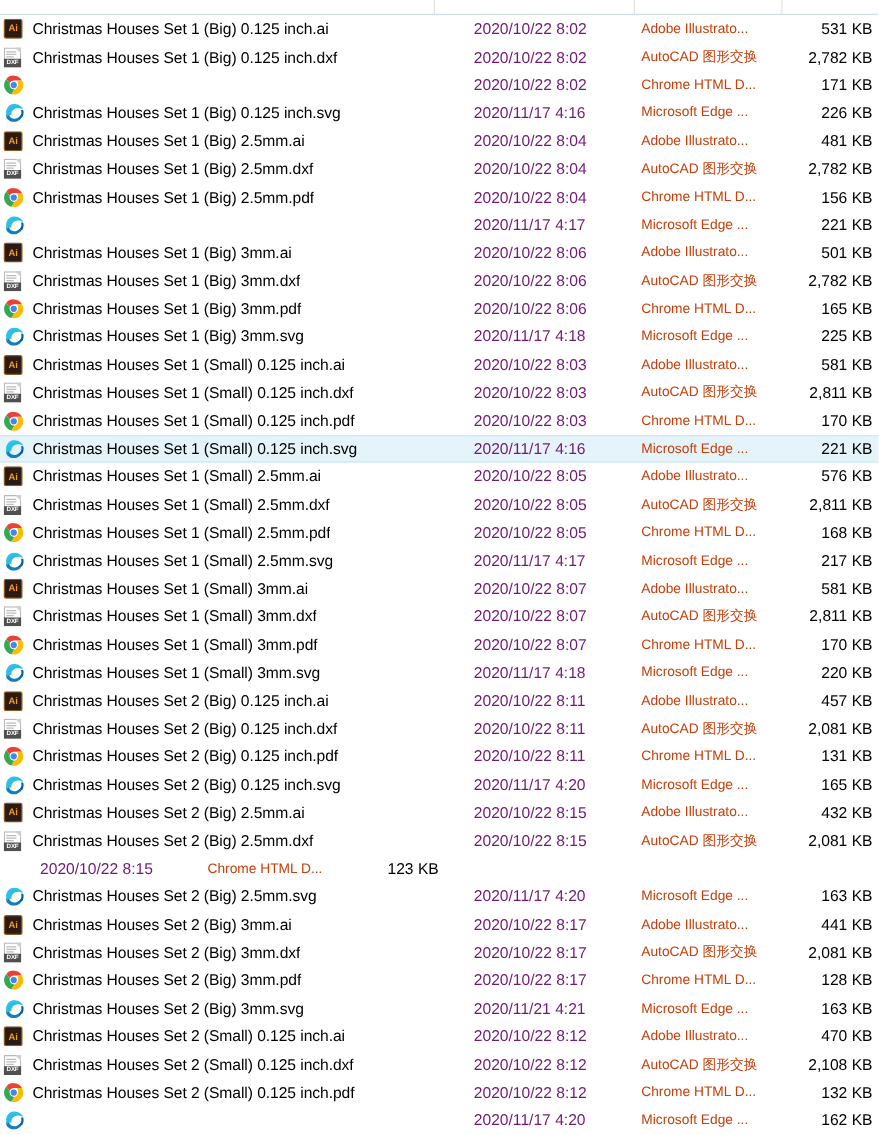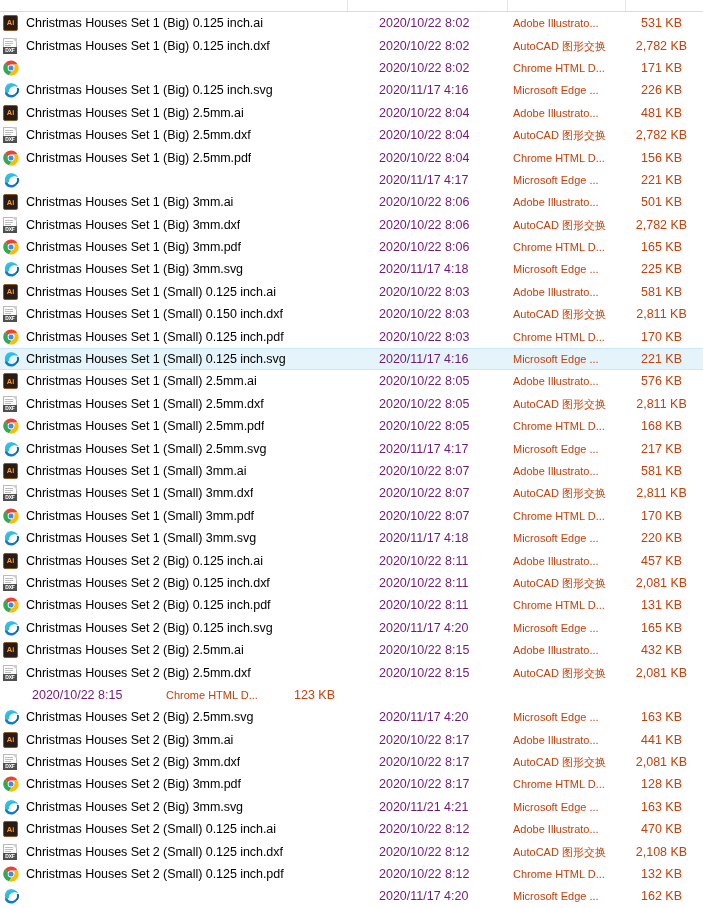--- a/index.html
+++ b/index.html
@@ -119,23 +119,23 @@
     color: #c2410c;
     white-space: nowrap;
     overflow: hidden;
     line-height: 16px;
   }
   .cell-size {
     width: 78px;
     min-width: 78px;
     padding-right: 5px;
     box-sizing: border-box;
-    text-align: center;
+    text-align: right;
     font-size: 12.5px;
-    color: #c2410c;
+    color: #000000;
     white-space: nowrap;
     line-height: 16px;
   }
 
   
 
   
   .ic-ai {
     width: 15px; height: 16px;
     background: #2b1b14;
@@ -413,21 +413,21 @@
       <div class="row">
         <div class="cell-name">
           <span class="icon-wrap">
             <div class="ic-dxf">
               <div class="page"></div>
               <div class="fold"></div>
               <div class="lines"></div>
               <div class="plate">DXF</div>
             </div>
           </span>
-          <span class="fname">Christmas Houses Set 1 (Small) 0.150 inch.dxf</span>
+          <span class="fname">Christmas Houses Set 1 (Small) 0.125 inch.dxf</span>
         </div>
         <div class="cell-date">2020/10/22 8:03</div>
         <div class="cell-type">AutoCAD 图形交换</div>
         <div class="cell-size">2,811 KB</div>
       </div>
       <div class="row">
         <div class="cell-name">
           <span class="icon-wrap">
             <svg class="ic-chrome" viewBox="0 0 16 16">
               <circle cx="8" cy="8" r="7.5" fill="#ffffff"></circle>

